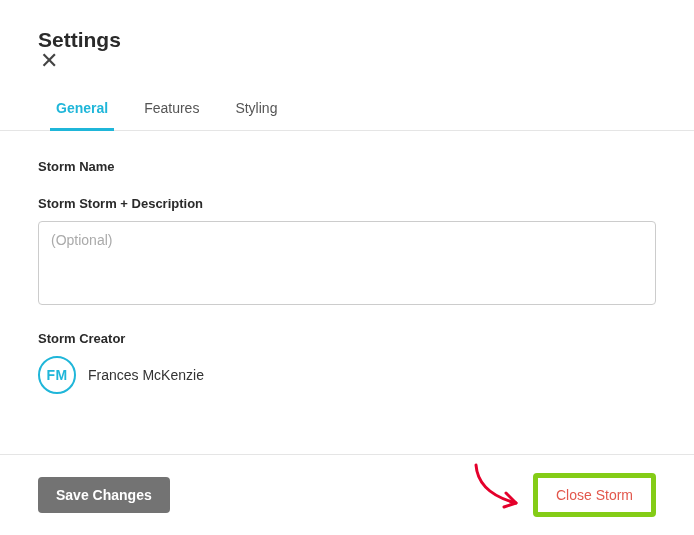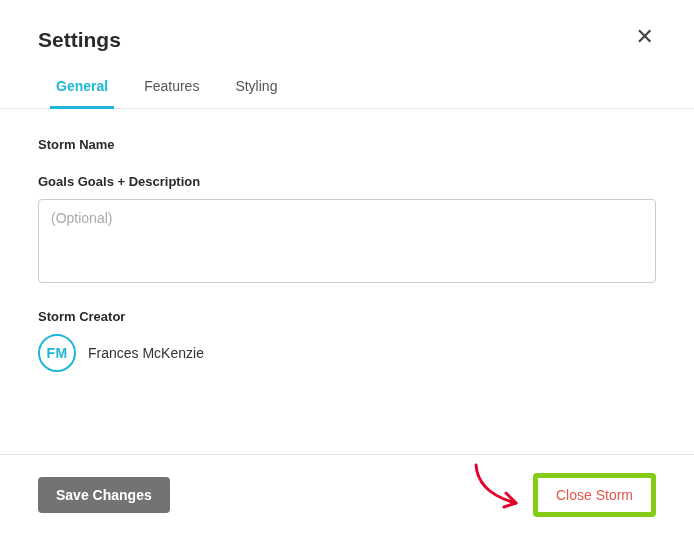--- a/index.html
+++ b/index.html
@@ -11,20 +11,21 @@
       position: relative;
       overflow: hidden;
     }
     .modal {
       padding: 28px 38px 0 38px;
     }
     .header-row {
       display: flex;
       justify-content: space-between;
       align-items: flex-start;
+      flex-direction: column;
     }
     .title {
       font-size: 21px;
       font-weight: 700;
       color: #2a2a2a;
     }
     .close-x {
       font-size: 22px;
       color: #444;
       cursor: pointer;
@@ -171,21 +172,21 @@
     <div class="tab">Styling</div>
   </div>
 
   <div class="form-section">
 
     <div class="field-group">
       <label class="field-label">Storm Name</label>
     </div>
 
     <div class="field-group">
-      <label class="field-label">Goals Goals + Description</label>
+      <label class="field-label">Storm Storm + Description</label>
       <textarea class="textarea-input" placeholder="(Optional)" style=""></textarea>
     </div>
 
     <div class="field-group">
       <label class="field-label">Storm Creator</label>
       <div class="creator-row">
         <div class="avatar">FM</div>
         <div class="creator-name">Frances McKenzie</div>
       </div>
     </div>

